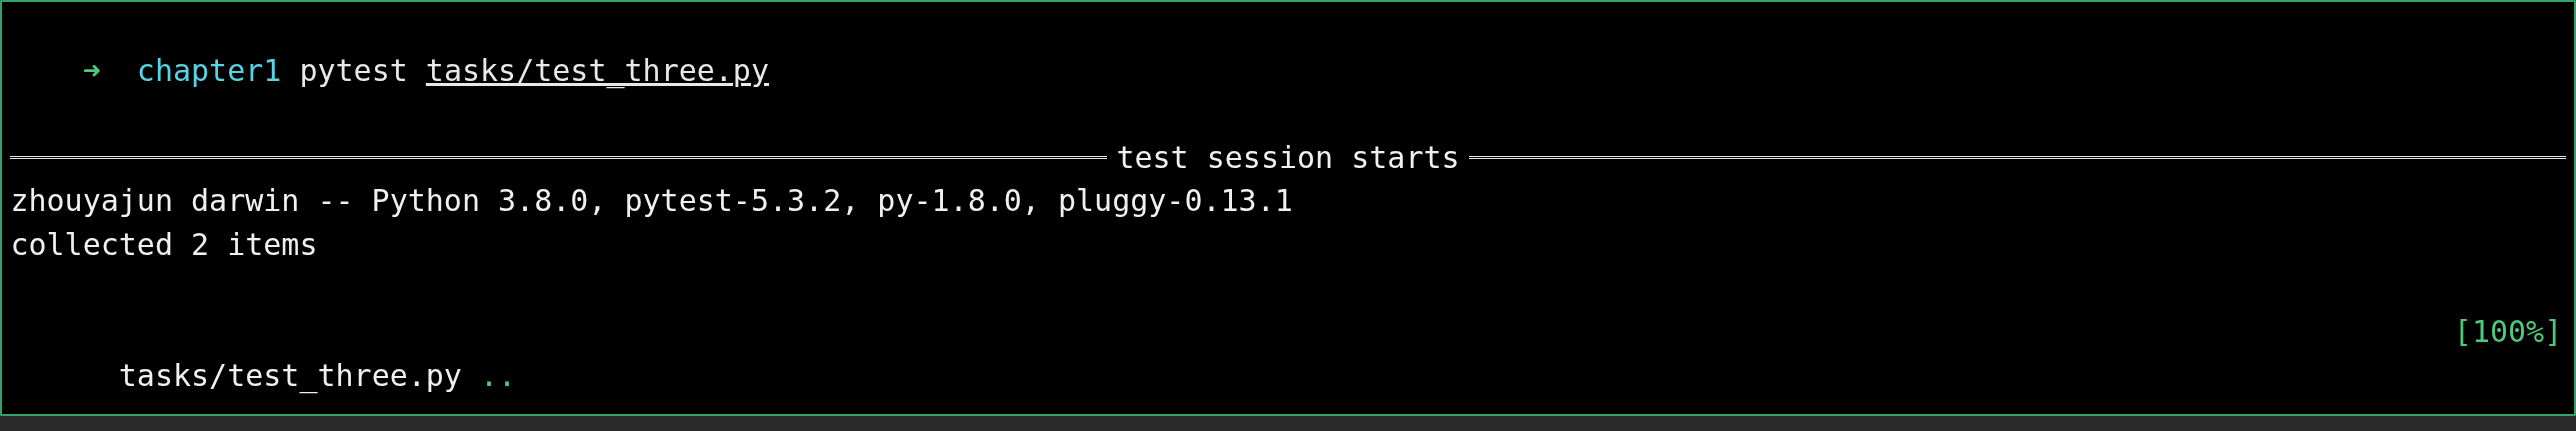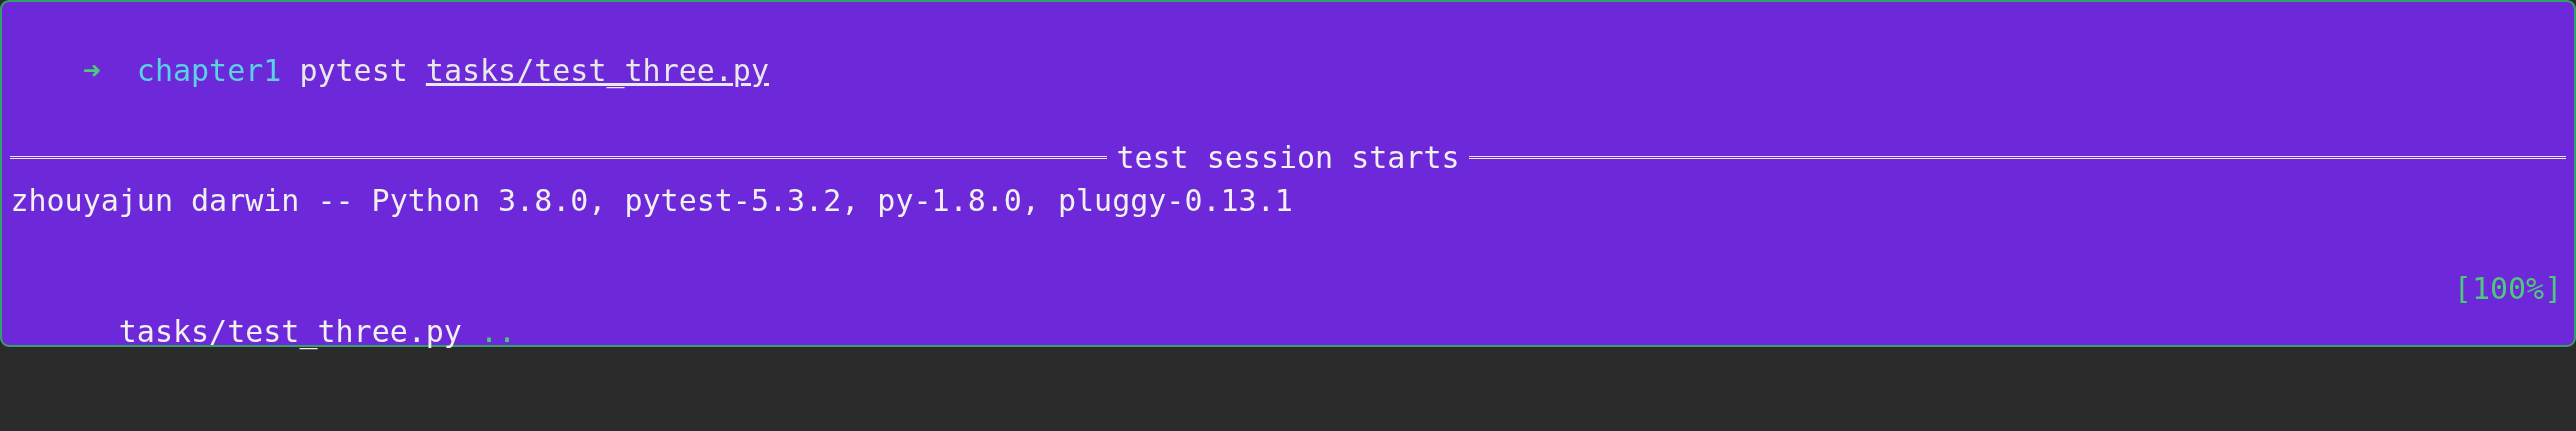--- a/index.html
+++ b/index.html
@@ -9,25 +9,25 @@
     background: #2b2b2b;
     font-family: "Menlo", "Monaco", "Consolas", monospace;
     font-size: 30px;
     line-height: 1.45;
     color: #e8e8e8;
     overflow: hidden;
   }
   .terminal {
     padding: 3.4px 8.4px 5px 8.4px;
     border: 2.5px solid #37a06a;
-    border-radius: 9px;
+    border-radius: 1px;
     width: 2576px;
-    height: 347px;
+    height: 416px;
     position: relative;
-    background: #6d28d9;
+    background: #000000;
   }
   .line { white-space: pre; }
   .arrow { color: #4ec87b; font-weight: bold; }
   .cwd   { color: #5ad2e6; }
   .cmd   { color: #e8e8e8; }
   .argu  { color: #e8e8e8; text-decoration: underline; }
   .white { color: #f0f0f0; }
   .green { color: #4ec87b; }
   .progress { color: #4ec87b; }
 
@@ -68,20 +68,21 @@
 
   <div class="divider-row">
     <div class="hline"></div>
     <div class="divider-label white">test session starts</div>
     <div class="hline"></div>
   </div>
 
   <div class="line white">zhouyajun darwin -- Python 3.8.0, pytest-5.3.2, py-1.8.0, pluggy-0.13.1</div>
 
 
+  <div class="line white">collected 2 items</div>
 
   <div class="blank"></div>
 
   <div class="result-row">
     <div class="result-left">
       <span class="white">tasks/test_three.py </span><span class="green">..</span>
     </div>
     <div class="result-right progress">[100%]</div>
   </div>
 

